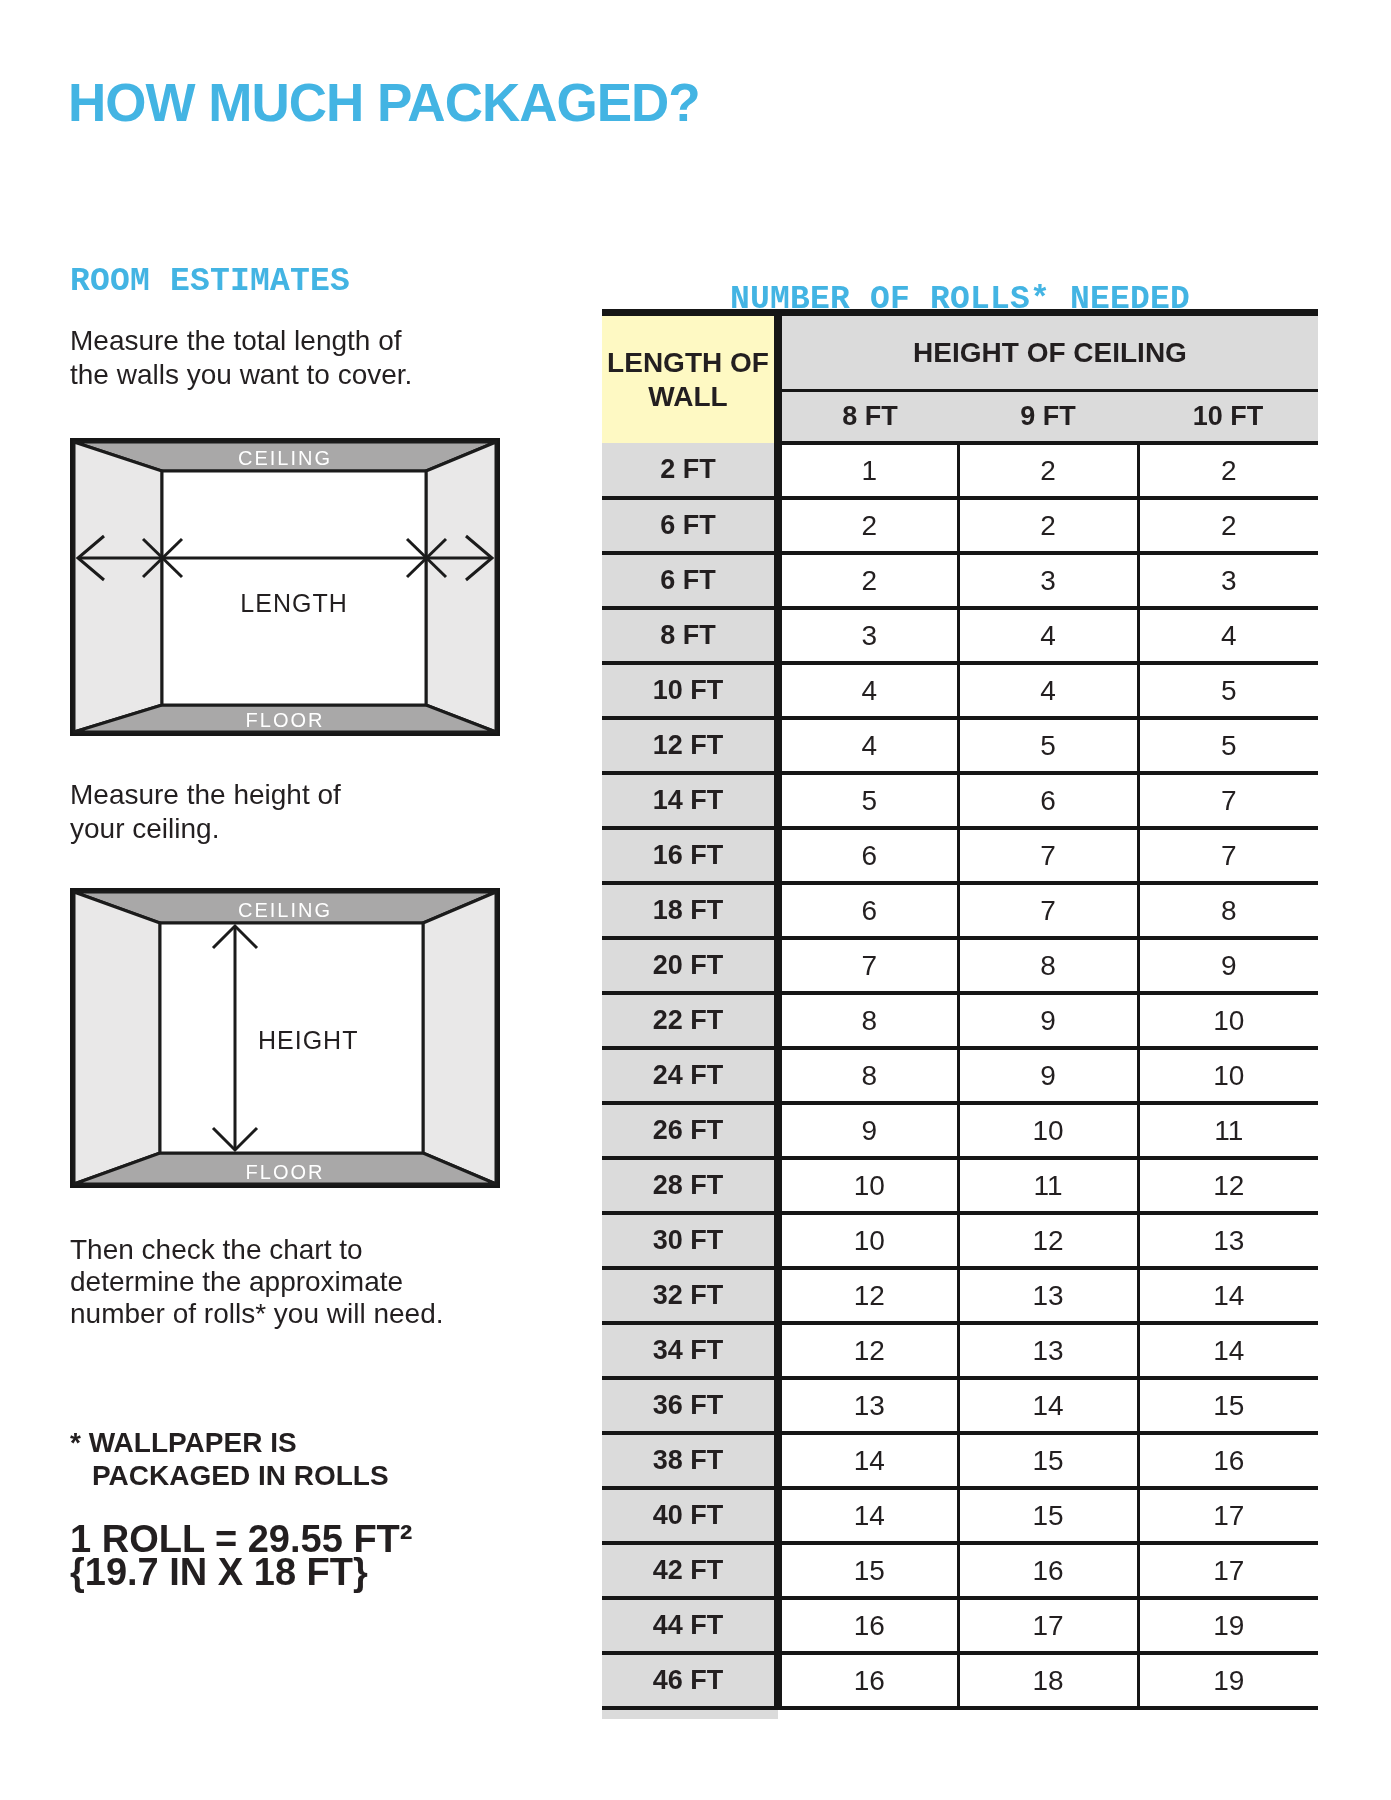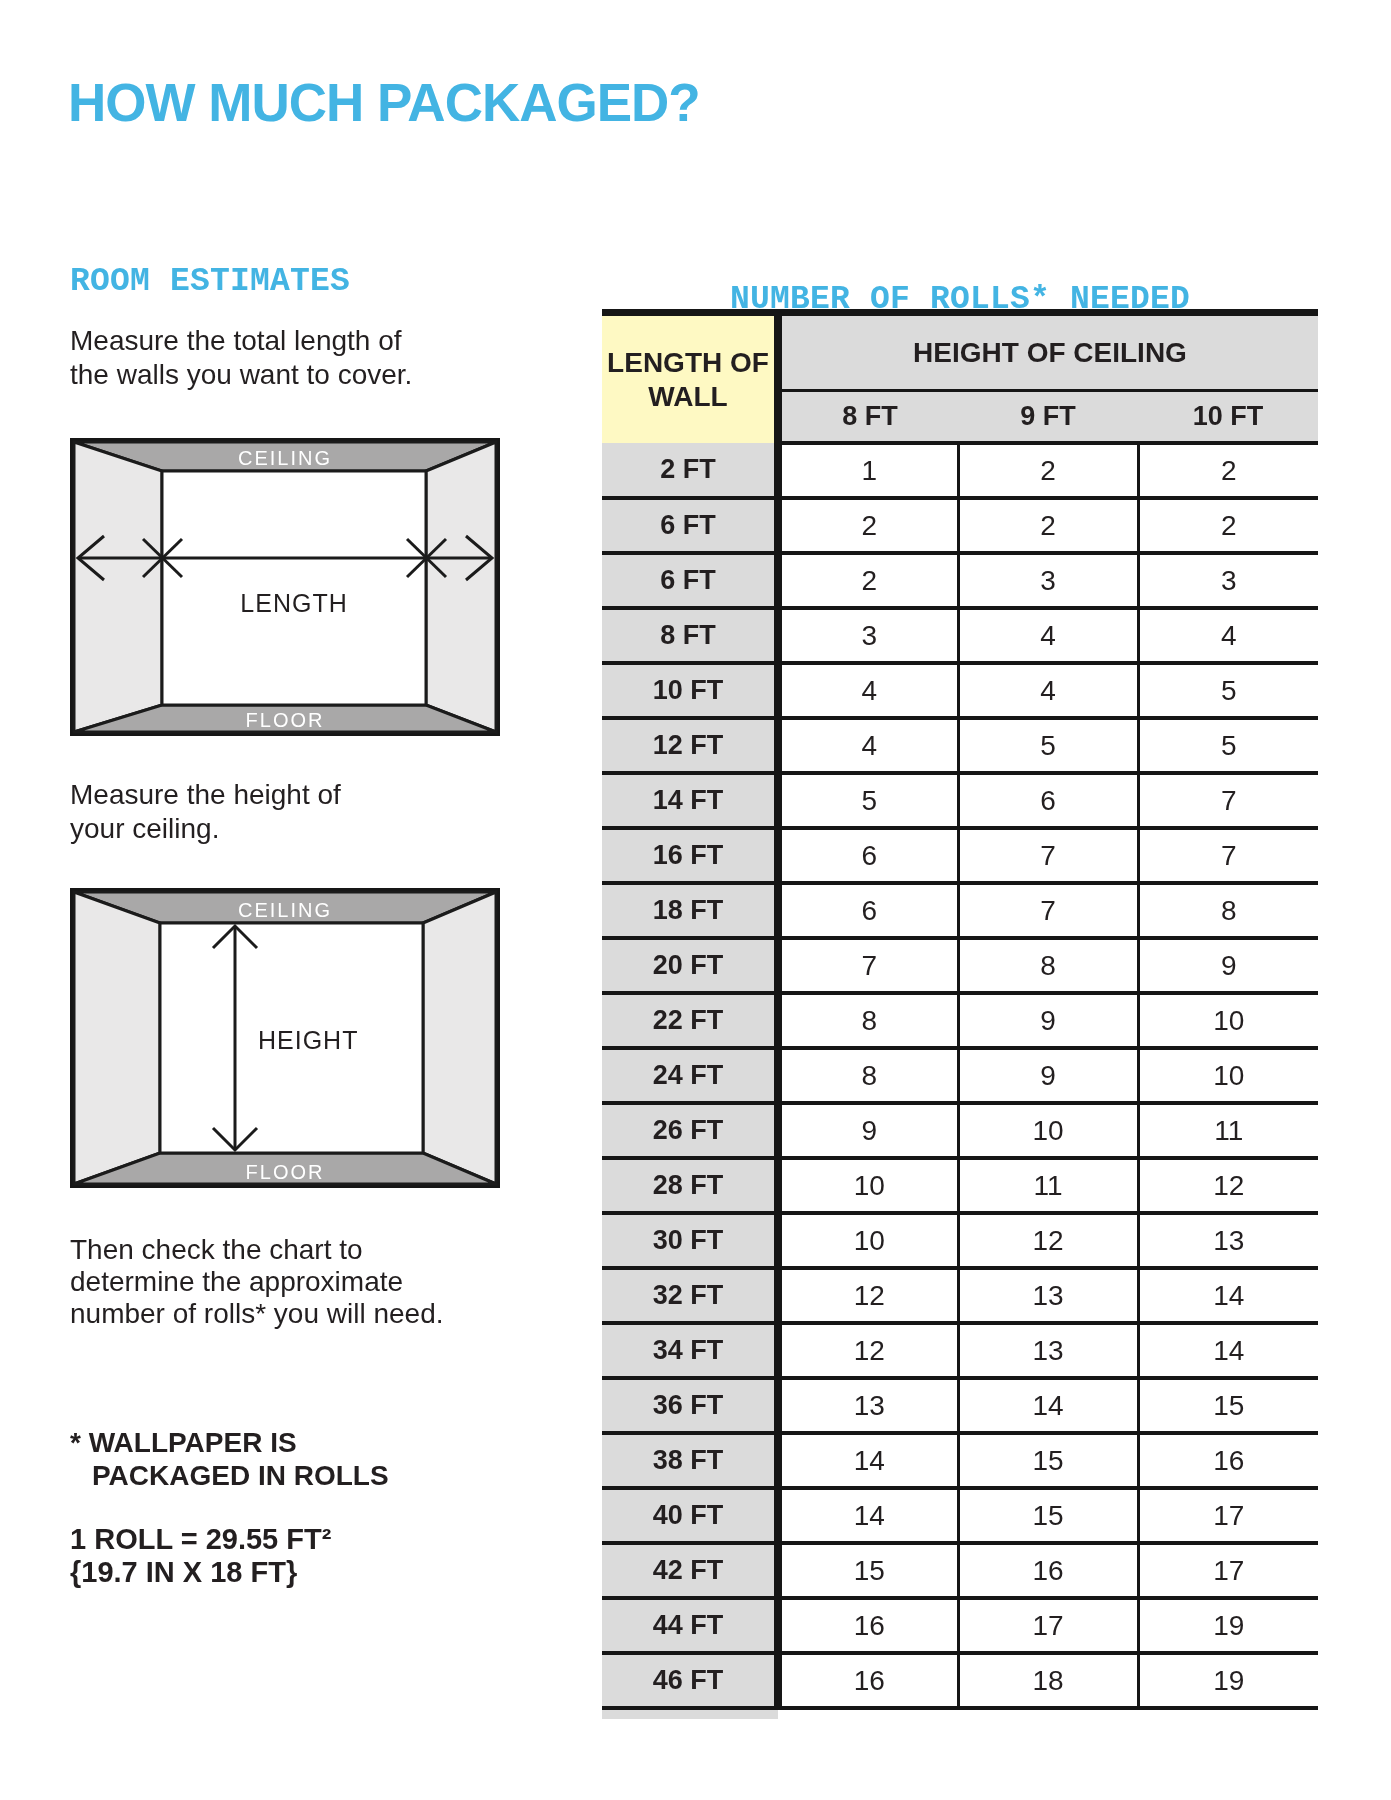--- a/index.html
+++ b/index.html
@@ -44,21 +44,21 @@
   .step3{top:1234px;line-height:32px;}
 
   .footnote{
     left:70px;top:1426px;
     font-size:28px;font-weight:bold;line-height:33px;
   }
   .footnote .line2{padding-left:22px;}
 
   .roll-info{
     left:70px;top:1523px;
-    font-size:29px;font-weight:bold;line-height:33px;
+    font-size:38px;font-weight:bold;line-height:33px;
   }
 
   
   .diagram1{left:70px;top:438px;}
   .diagram2{left:70px;top:888px;}
   svg text{font-family:"Liberation Sans", sans-serif;}
   .room-label-light{fill:#ffffff;font-size:20px;letter-spacing:2px;}
   .room-label-dark{fill:#231f20;font-size:25px;letter-spacing:1px;}
 
   

